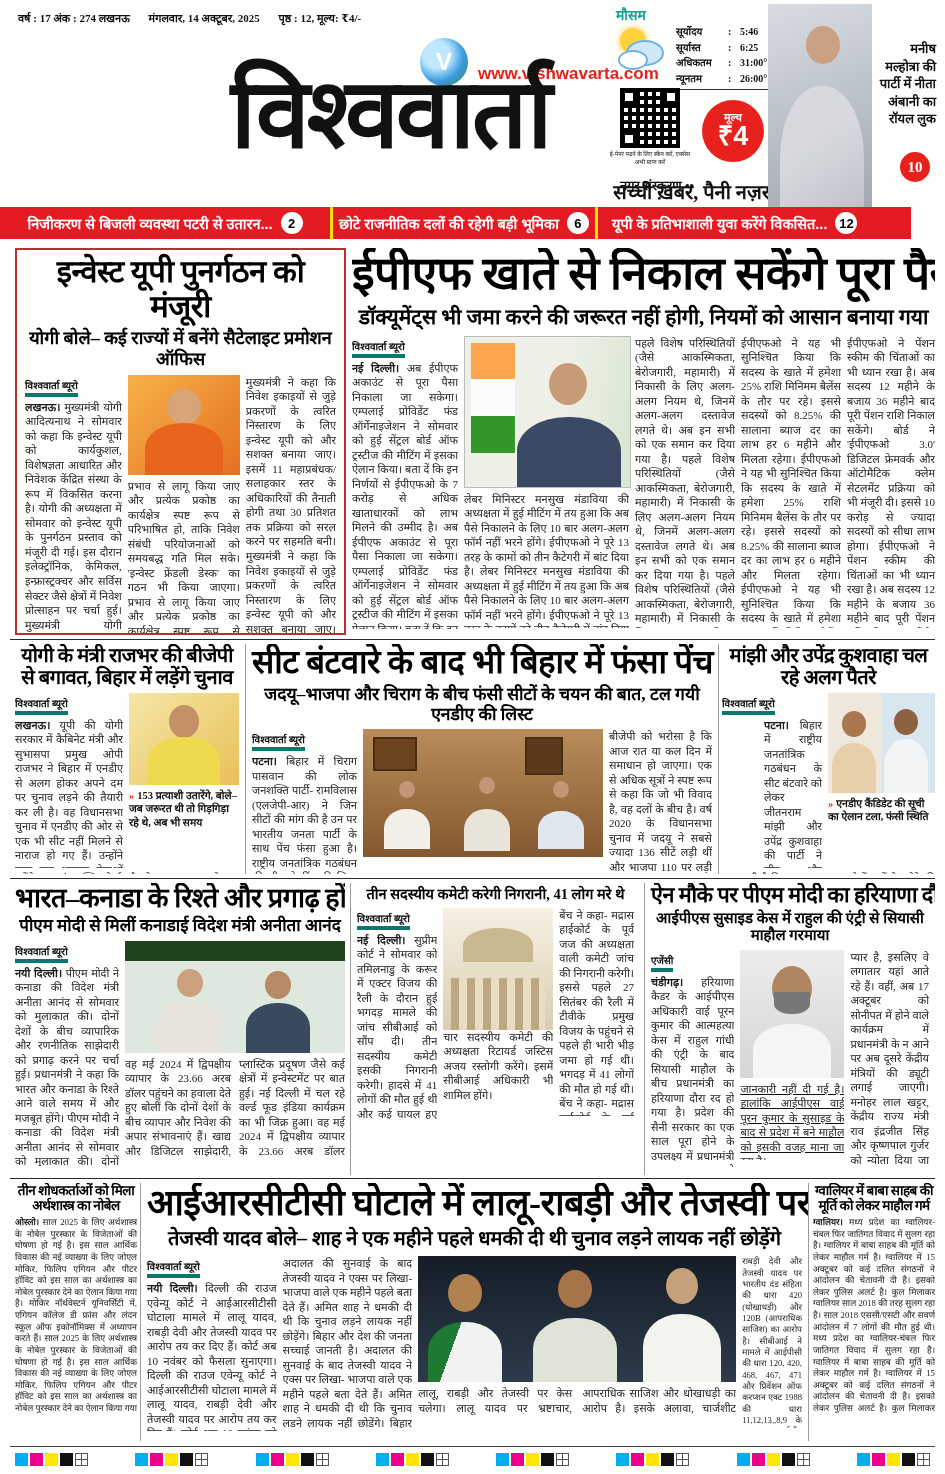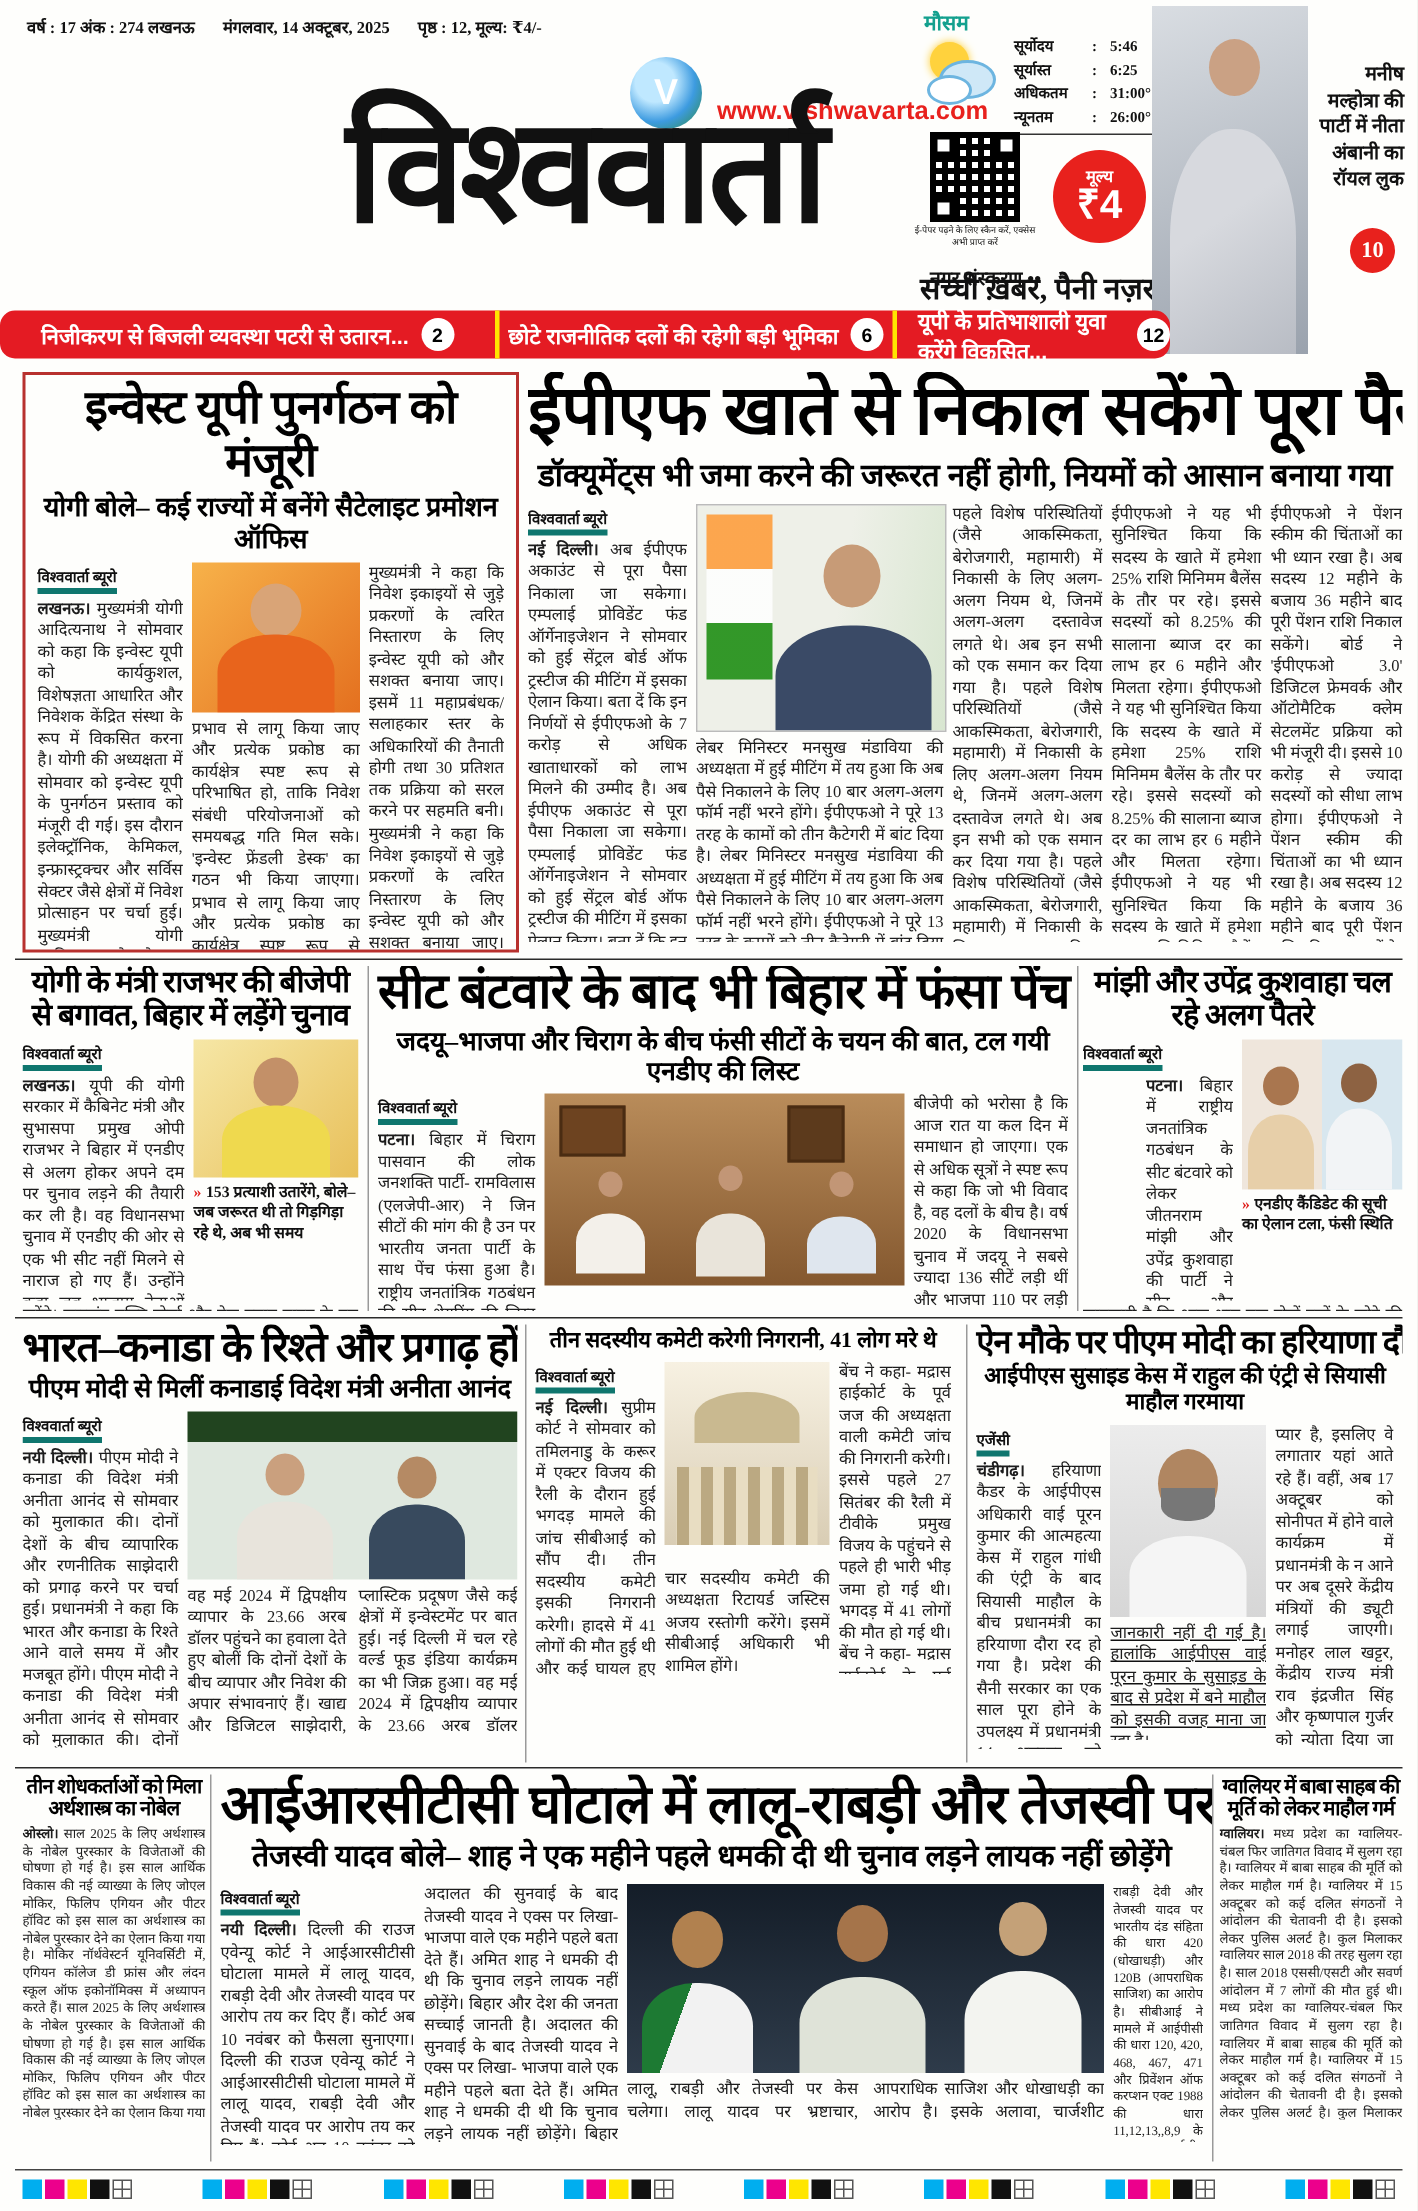--- a/index.html
+++ b/index.html
@@ -120,21 +120,21 @@
     <span>नगर संस्करण</span> <span>••</span>
   </div>
 
   <div class="abs photo" style="left:768px;top:4px;width:104px;height:232px;background:linear-gradient(160deg,#d9dde2,#9aa2ad);">
     <div class="ph-head" style="width:34px;height:38px;left:38px;top:22px;background:#caa184;"></div>
     <div class="ph-torso" style="width:84px;height:150px;left:12px;bottom:0;background:linear-gradient(145deg,#d7d9de 0 40%,#b8bcc4);"></div>
   </div>
   <div class="abs b" style="left:874px;top:40px;width:62px;font-size:13px;text-align:right;line-height:1.35;">मनीष मल्होत्रा की पार्टी में नीता अंबानी का रॉयल लुक</div>
   <div class="abs pagecirc" style="left:900px;top:152px;width:30px;height:30px;font-size:15px;">10</div>
 
-  <div class="abs teasers sans" style="left:0;top:207px;width:780px;height:32px;border-radius:10px;">
+  <div class="abs teasers sans" style="left:0;top:207px;width:911px;height:32px;">
     <div class="teaser" style="flex:0 0 330px;">
       <span>निजीकरण से बिजली व्यवस्था पटरी से उतारन...</span>
       <span class="tnum">2</span>
     </div>
     <div class="tdivider"></div>
     <div class="teaser" style="flex:0 0 262px;">
       <span>छोटे राजनीतिक दलों की रहेगी बड़ी भूमिका</span>
       <span class="tnum">6</span>
     </div>
     <div class="tdivider"></div>
@@ -318,21 +318,21 @@
         <div class="body" style="height:186px;">
           <span class="dl">नई दिल्ली।</span>
           <span>सुप्रीम कोर्ट ने सोमवार को तमिलनाडु के करूर में एक्टर विजय की रैली के दौरान हुई भगदड़ मामले की जांच सीबीआई को सौंप दी। तीन सदस्यीय कमेटी इसकी निगरानी करेगी। हादसे में 41 लोगों की मौत हुई थी और कई घायल हुए थे। सुप्रीम कोर्ट ने सोमवार को तमिलनाडु के करूर में एक्टर विजय की रैली के दौरान हुई भगदड़ मामले की जांच सीबीआई को सौंप दी। तीन सदस्यीय कमेटी इसकी निगरानी करेगी। हादसे में 41 लोगों की मौत हुई थी और कई घायल हुए थे।</span>
         </div>
       </div>
       <div style="width:110px;">
         <div class="photo" style="width:110px;height:122px;background:linear-gradient(#f7f1e2,#d9cdb4);">
           <div style="position:absolute;left:20px;top:20px;width:70px;height:34px;border-radius:50% 50% 0 0;background:#c9b990;"></div>
           <div style="position:absolute;left:8px;bottom:0;width:94px;height:52px;background:repeating-linear-gradient(90deg,#bba982 0 8px,#e8ddc2 8px 16px);"></div>
         </div>
-        <div class="body" style="height:82px;margin-top:16px;"><span>चार सदस्यीय कमेटी की अध्यक्षता रिटायर्ड जस्टिस अजय रस्तोगी करेंगे। इसमें सीबीआई अधिकारी भी शामिल होंगे।</span></div>
+        <div class="body" style="height:82px;margin-top:0;"><span>चार सदस्यीय कमेटी की अध्यक्षता रिटायर्ड जस्टिस अजय रस्तोगी करेंगे। इसमें सीबीआई अधिकारी भी शामिल होंगे।</span></div>
       </div>
       <div style="width:80px;">
         <div class="body" style="height:208px;"><span>बेंच ने कहा- मद्रास हाईकोर्ट के पूर्व जज की अध्यक्षता वाली कमेटी जांच की निगरानी करेगी। इससे पहले 27 सितंबर की रैली में टीवीके प्रमुख विजय के पहुंचने से पहले ही भारी भीड़ जमा हो गई थी। भगदड़ में 41 लोगों की मौत हो गई थी। बेंच ने कहा- मद्रास हाईकोर्ट के पूर्व जज की अध्यक्षता वाली कमेटी जांच की निगरानी करेगी। इससे पहले 27 सितंबर की रैली में टीवीके प्रमुख विजय के पहुंचने से पहले ही भारी भीड़ जमा हो गई थी। भगदड़ में 41 लोगों की मौत हो गई थी।</span></div>
       </div>
     </div>
   </div>
 
   <div class="abs vline" style="left:644px;top:883px;width:291px;height:292px;padding:0 6px;box-sizing:border-box;overflow:hidden;">
     <div class="hl ctr" style="font-size:21.5px;white-space:nowrap;">ऐन मौके पर पीएम मोदी का हरियाणा दौरा रद</div>
     <div class="sub ctr" style="font-size:15px;margin-top:3px;">आईपीएस सुसाइड केस में राहुल की एंट्री से सियासी माहौल गरमाया</div>

